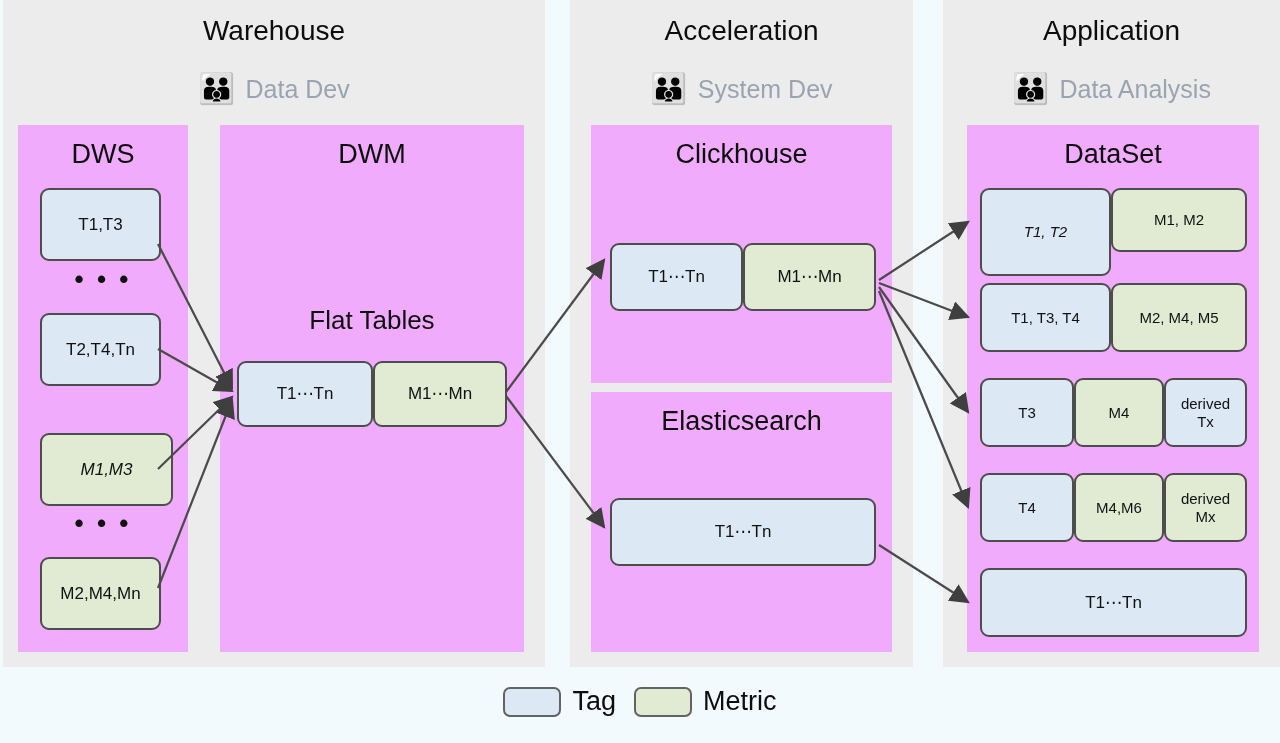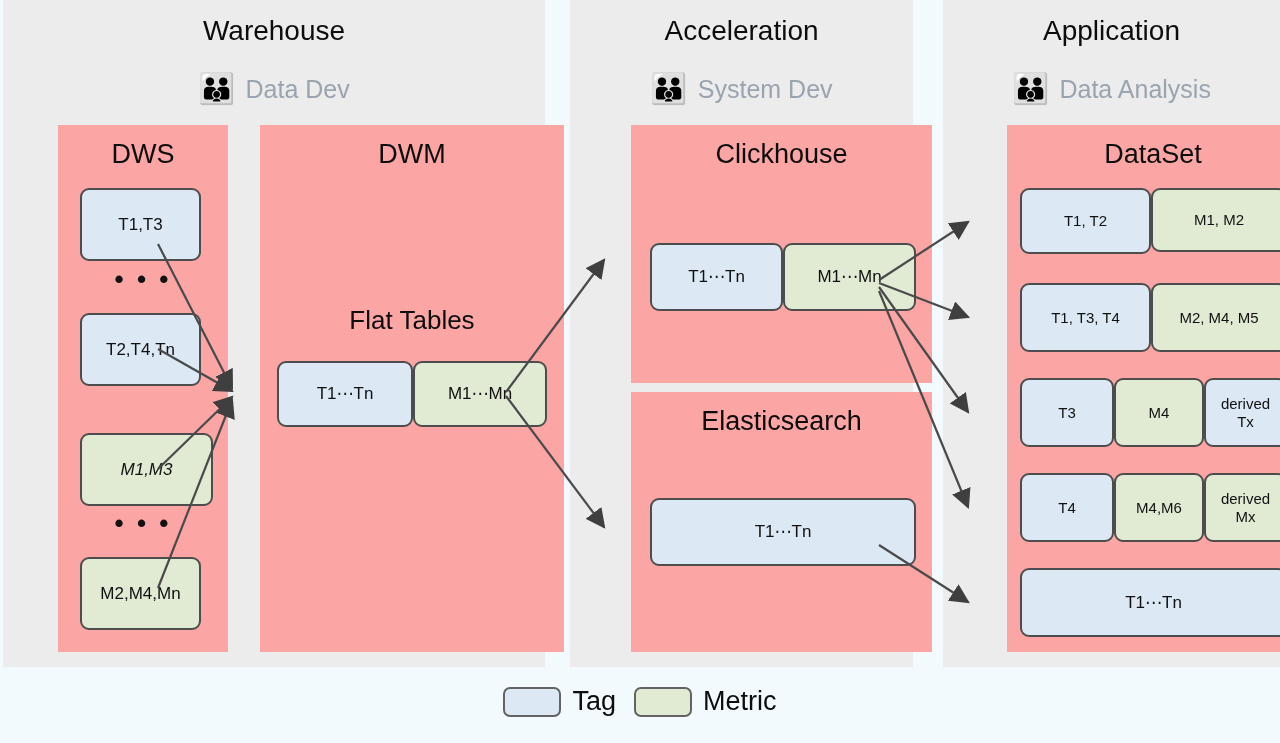--- a/index.html
+++ b/index.html
@@ -18,21 +18,21 @@
     text-align:center;font-size:28px;color:#0d0d0d;line-height:1.1;
   }
   .role-row{
     position:absolute;left:0;right:0;top:74px;
     display:flex;align-items:center;justify-content:center;gap:10px;
   }
   .role-emoji{font-size:30px;line-height:1;display:block;}
   .role-label{font-size:25px;color:#9aa4b0;white-space:nowrap;}
 
   
-  .gbox{position:absolute;background:#fca5a5;margin-left:40px;}
+  .gbox{position:absolute;background:#f0abfc;}
   .gbox-title{
     position:absolute;left:0;right:0;
     text-align:center;font-size:27px;color:#0d0d0d;
   }
   .subtitle{
     position:absolute;left:0;right:0;
     text-align:center;font-size:26px;color:#0d0d0d;
   }
 
   
@@ -119,21 +119,21 @@
   <div class="panel" style="left:943px;top:0px;width:337px;height:667px;">
     <div class="panel-title">Application</div>
     <div class="role-row">
       <span class="role-emoji">👪</span>
       <span class="role-label">Data Analysis</span>
     </div>
 
     <div class="gbox" style="left:24px;top:125px;width:292px;height:527px;">
       <div class="gbox-title" style="top:14px;text-align:center;">DataSet</div>
 
-      <div class="node tag" style="left:13px;top:63px;width:131px;height:66px;">T1, T2</div>
+      <div class="node tag" style="left:13px;top:63px;width:131px;height:88px;font-style:italic;">T1, T2</div>
       <div class="node metric" style="left:144px;top:63px;width:136px;height:64px;">M1, M2</div>
 
       <div class="node tag" style="left:13px;top:158px;width:131px;height:69px;">T1, T3, T4</div>
       <div class="node metric" style="left:144px;top:158px;width:136px;height:69px;">M2, M4, M5</div>
 
       <div class="node tag" style="left:13px;top:253px;width:94px;height:69px;">T3</div>
       <div class="node metric" style="left:107px;top:253px;width:90px;height:69px;">M4</div>
       <div class="node tag" style="left:197px;top:253px;width:83px;height:69px;">derived Tx</div>
 
       <div class="node tag" style="left:13px;top:348px;width:94px;height:69px;">T4</div>

